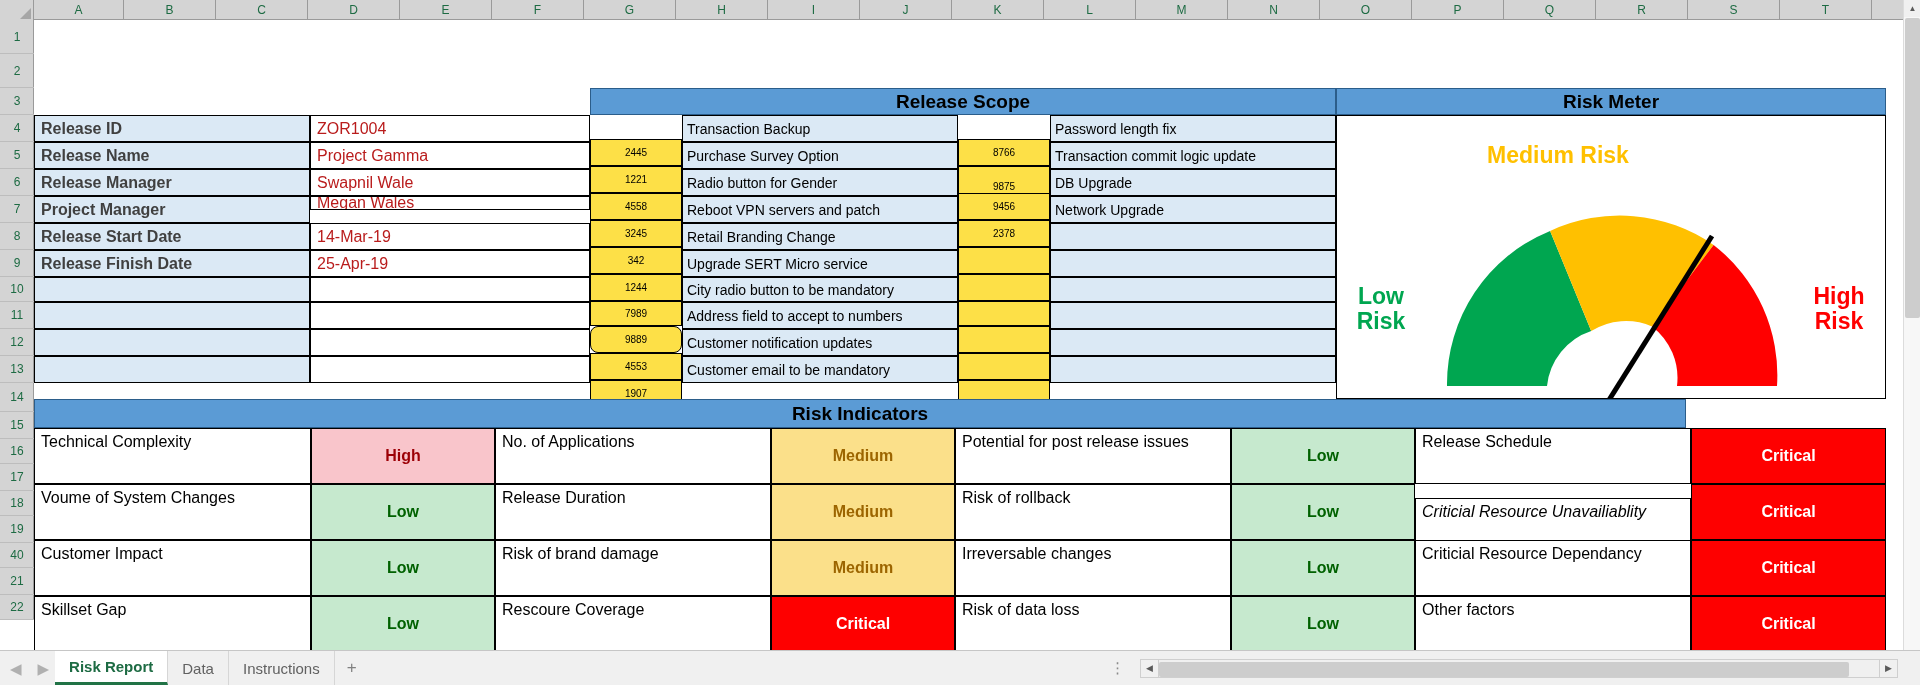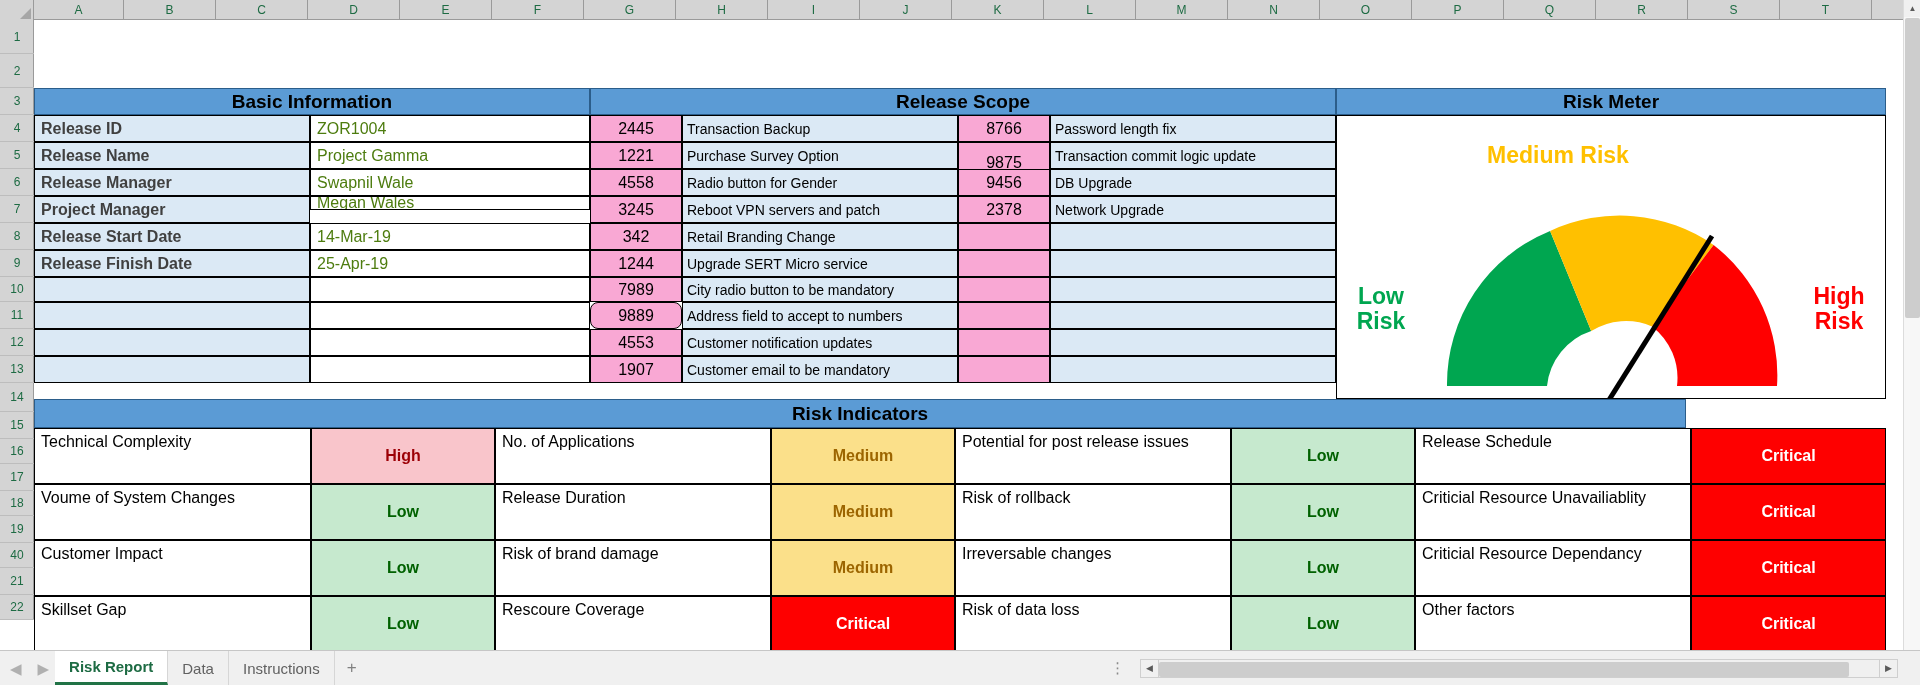--- a/index.html
+++ b/index.html
@@ -72,26 +72,26 @@
 
   .lbl-cell{
     background:#dbe9f5;border:1px solid #000000;
     display:flex;align-items:center;
     font-size:16px;font-weight:bold;color:#404040;
     padding-left:6px;
   }
   .val-cell{
     background:#ffffff;border:1px solid #000000;
     display:flex;align-items:center;
-    font-size:16px;color:#4d7c0f;padding-left:6px;
+    font-size:16px;color:#b91c1c;padding-left:6px;
   }
   .scope-num{
-    background:#f9a8d4;border:1px solid #000000;
-    display:flex;align-items:center;justify-content:center;
-    font-size:16px;color:#000000;
+    background:#fde047;border:1px solid #000000;
+    display:flex;align-items:center;justify-content:center;
+    font-size:10px;color:#000000;margin-top:24px;
   }
   .scope-txt{
     background:#dbe9f5;border:1px solid #000000;
     display:flex;align-items:center;
     font-size:14px;color:#000000;padding-left:4px;
   }
 
   
   .ri-name{
     background:#ffffff;border:1px solid #000000;
@@ -226,21 +226,20 @@
       <div class="rowhead" style="height: 25px;">18</div>
       <div class="rowhead" style="height: 27px;">19</div>
       <div class="rowhead" style="height: 25px;">40</div>
       <div class="rowhead" style="height: 27px;">21</div>
       <div class="rowhead" style="height: 25px;">22</div>
     </div>
 
   <div class="sheet">
 
 
-    <div class="cellblk section-head" style="left:0;top:68px;width:556px;height:27px;">Basic Information</div>
     <div class="cellblk section-head" style="left:556px;top:68px;width:746px;height:27px;">Release Scope</div>
     <div class="cellblk section-head" style="left:1302px;top:68px;width:550px;height:27px;">Risk Meter</div>
 
     <div id="basic-info-block">
         <div class="cellblk lbl-cell" style="left: 0px; top: 95px; width: 276px; height: 27px;">Release ID</div>
         <div class="cellblk val-cell" style="left: 276px; top: 95px; width: 280px; height: 27px;">ZOR1004</div>
         <div class="cellblk lbl-cell" style="left: 0px; top: 122px; width: 276px; height: 27px;">Release Name</div>
         <div class="cellblk val-cell" style="left: 276px; top: 122px; width: 280px; height: 27px;">Project Gamma</div>
         <div class="cellblk lbl-cell" style="left: 0px; top: 149px; width: 276px; height: 27px;">Release Manager</div>
         <div class="cellblk val-cell" style="left: 276px; top: 149px; width: 280px; height: 27px;">Swapnil Wale</div>
@@ -334,21 +333,21 @@
         <div class="cellblk ri-name" style="left: 921px; top: 408px; width: 276px; height: 56px;">Potential for post release issues</div>
         <div class="cellblk ri-val v-low" style="left: 1197px; top: 408px; width: 184px; height: 56px;">Low</div>
         <div class="cellblk ri-name" style="left: 1381px; top: 408px; width: 276px; height: 56px;">Release Schedule</div>
         <div class="cellblk ri-val v-critical" style="left: 1657px; top: 408px; width: 195px; height: 56px;">Critical</div>
         <div class="cellblk ri-name" style="left: 0px; top: 464px; width: 277px; height: 56px;">Voume of System Changes</div>
         <div class="cellblk ri-val v-low" style="left: 277px; top: 464px; width: 184px; height: 56px;">Low</div>
         <div class="cellblk ri-name" style="left: 461px; top: 464px; width: 276px; height: 56px;">Release Duration</div>
         <div class="cellblk ri-val v-medium" style="left: 737px; top: 464px; width: 184px; height: 56px;">Medium</div>
         <div class="cellblk ri-name" style="left: 921px; top: 464px; width: 276px; height: 56px;">Risk of rollback</div>
         <div class="cellblk ri-val v-low" style="left: 1197px; top: 464px; width: 184px; height: 56px;">Low</div>
-        <div class="cellblk ri-name" style="left: 1381px; top: 464px; width: 276px; height: 56px;">Criticial Resource Unavailiablity</div>
+        <div class="cellblk ri-name" style="left: 1381px; top: 478px; width: 276px; height: 56px; font-style: italic;">Criticial Resource Unavailiablity</div>
         <div class="cellblk ri-val v-critical" style="left: 1657px; top: 464px; width: 195px; height: 56px;">Critical</div>
         <div class="cellblk ri-name" style="left: 0px; top: 520px; width: 277px; height: 56px;">Customer Impact</div>
         <div class="cellblk ri-val v-low" style="left: 277px; top: 520px; width: 184px; height: 56px;">Low</div>
         <div class="cellblk ri-name" style="left: 461px; top: 520px; width: 276px; height: 56px;">Risk of brand damage</div>
         <div class="cellblk ri-val v-medium" style="left: 737px; top: 520px; width: 184px; height: 56px;">Medium</div>
         <div class="cellblk ri-name" style="left: 921px; top: 520px; width: 276px; height: 56px;">Irreversable changes</div>
         <div class="cellblk ri-val v-low" style="left: 1197px; top: 520px; width: 184px; height: 56px;">Low</div>
         <div class="cellblk ri-name" style="left: 1381px; top: 520px; width: 276px; height: 56px;">Criticial Resource Dependancy</div>
         <div class="cellblk ri-val v-critical" style="left: 1657px; top: 520px; width: 195px; height: 56px;">Critical</div>
         <div class="cellblk ri-name" style="left: 0px; top: 576px; width: 277px; height: 56px;">Skillset Gap</div>

